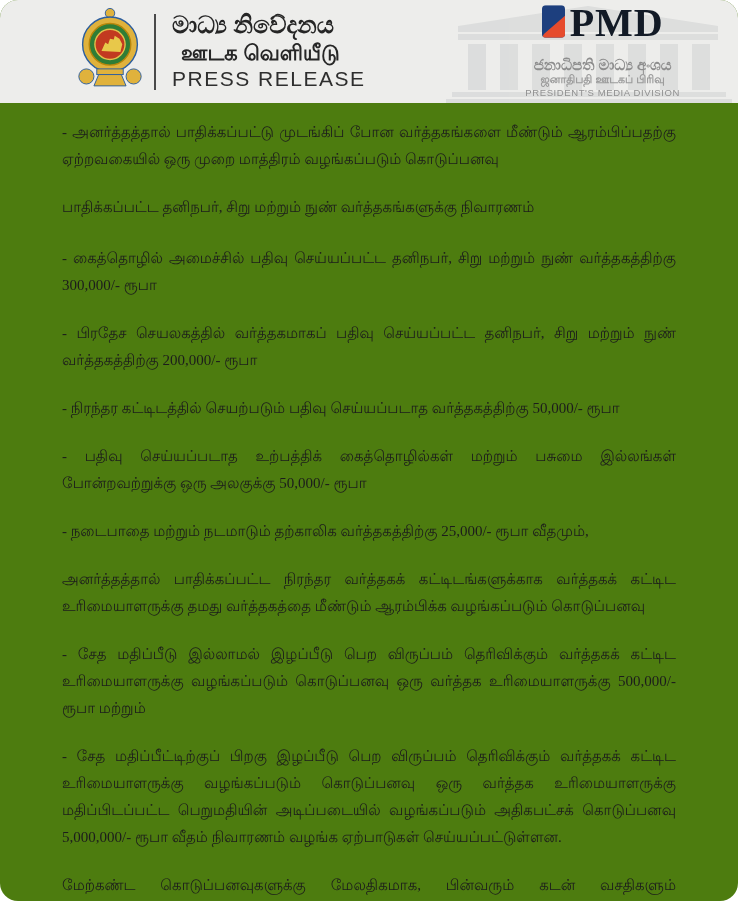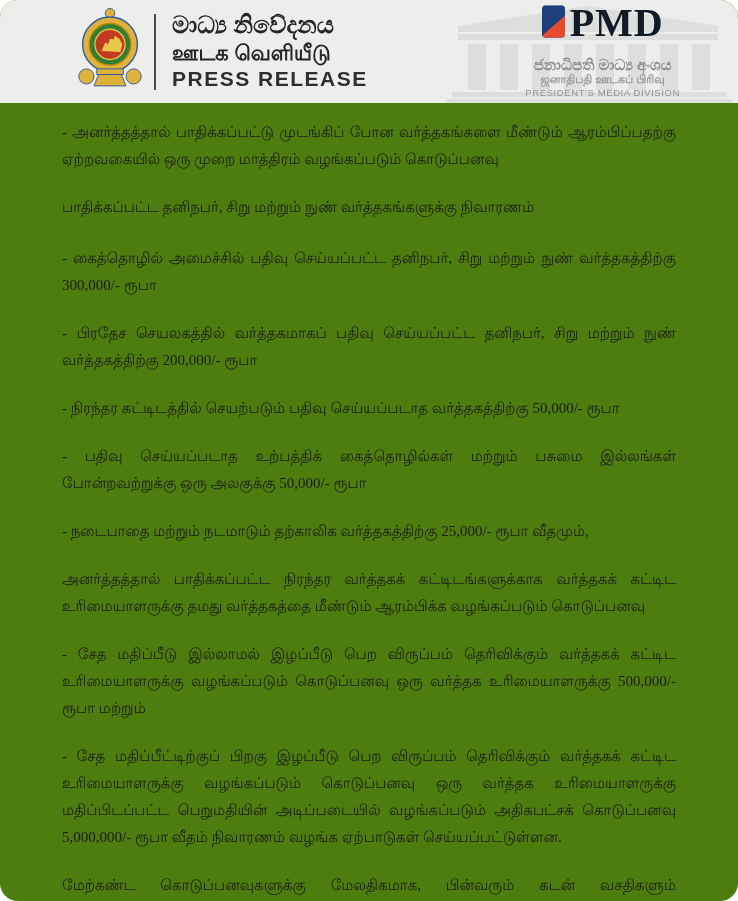--- a/index.html
+++ b/index.html
@@ -57,25 +57,25 @@
     justify-content:center;
     gap:2px;
     position:relative;z-index:2;
   }
   .title-sinhala{
     font-family:"Liberation Sans","DejaVu Sans",sans-serif;
     font-size:24px;font-weight:700;color:#262626;line-height:1.1;
   }
   .title-tamil{
     font-family:"Liberation Sans","DejaVu Sans",sans-serif;
-    font-size:21px;font-weight:700;color:#262626;line-height:1.15;
+    font-size:21px;font-weight:700;color:#262626;line-height:1.15;margin-left:9px;
   }
   .title-english{
     font-family:"Liberation Sans","DejaVu Sans",sans-serif;
-    font-size:21px;font-weight:700;letter-spacing:1.5px;color:#2e2e2e;line-height:1.15;text-align:center;
+    font-size:21px;font-weight:400;letter-spacing:1.5px;color:#2e2e2e;line-height:1.15;text-align:center;
   }
   .pmd-block{
     margin-left:auto;
     margin-right:58px;
     display:flex;flex-direction:column;
     align-items:center;
     position:relative;z-index:2;
   }
   .pmd-top{
     display:flex;align-items:center;gap:5px;

